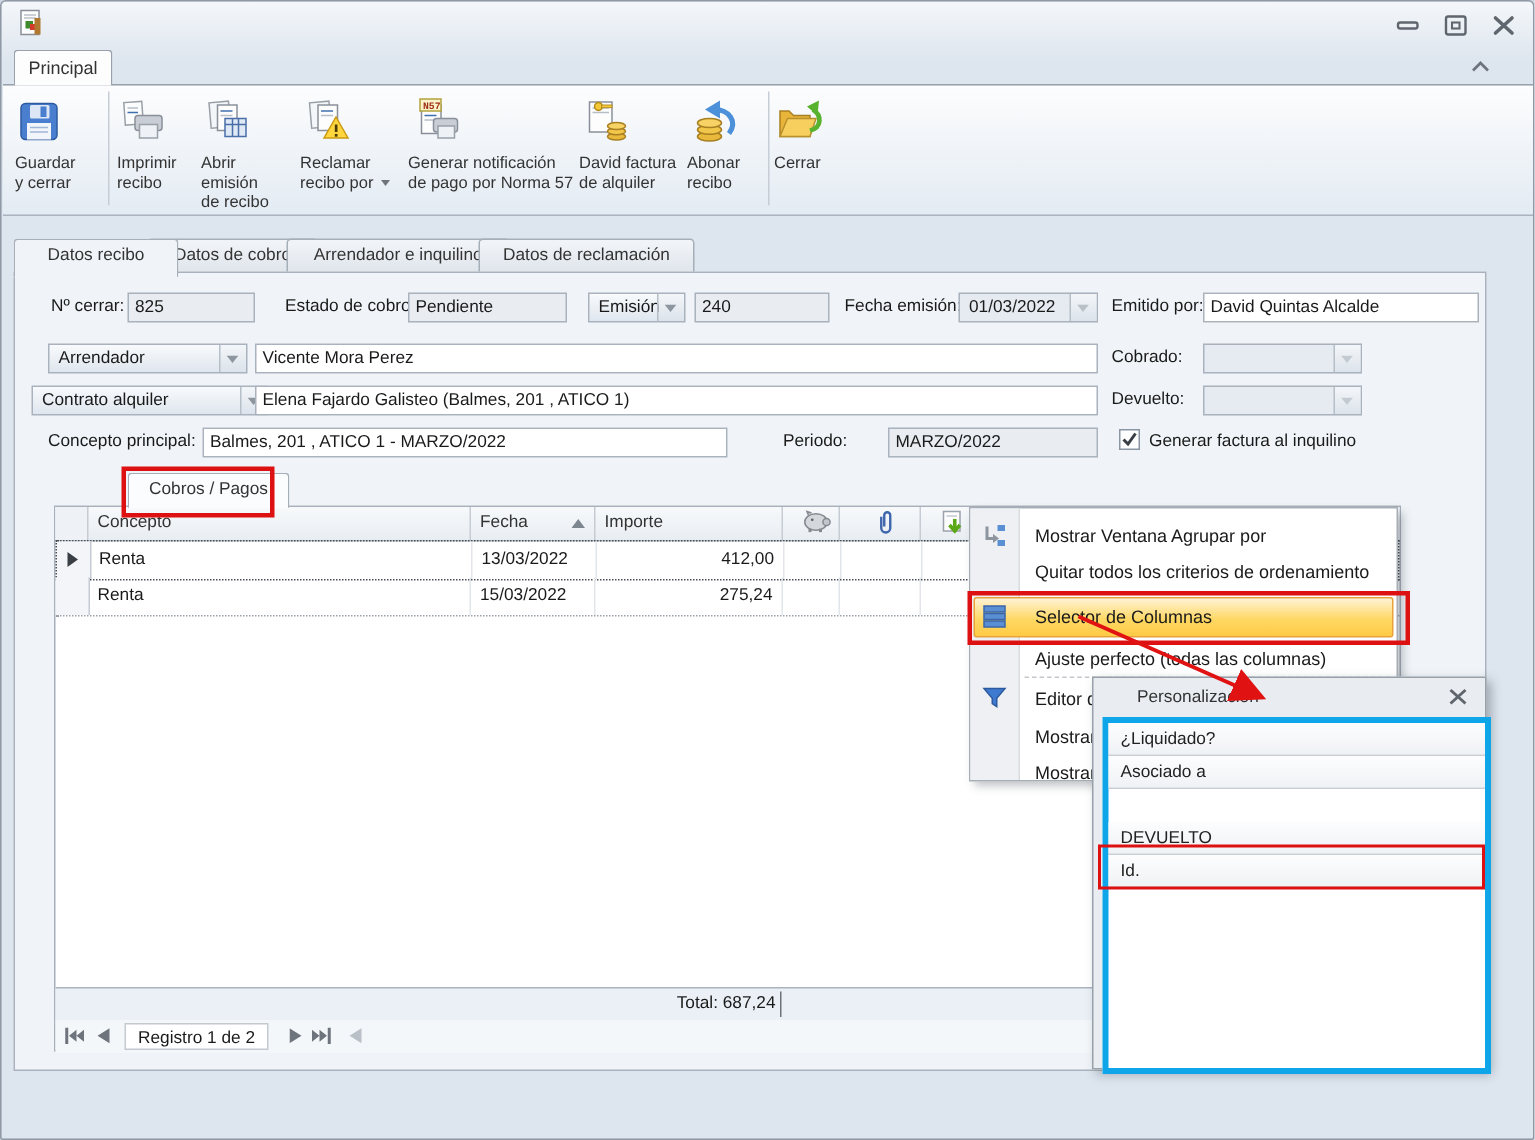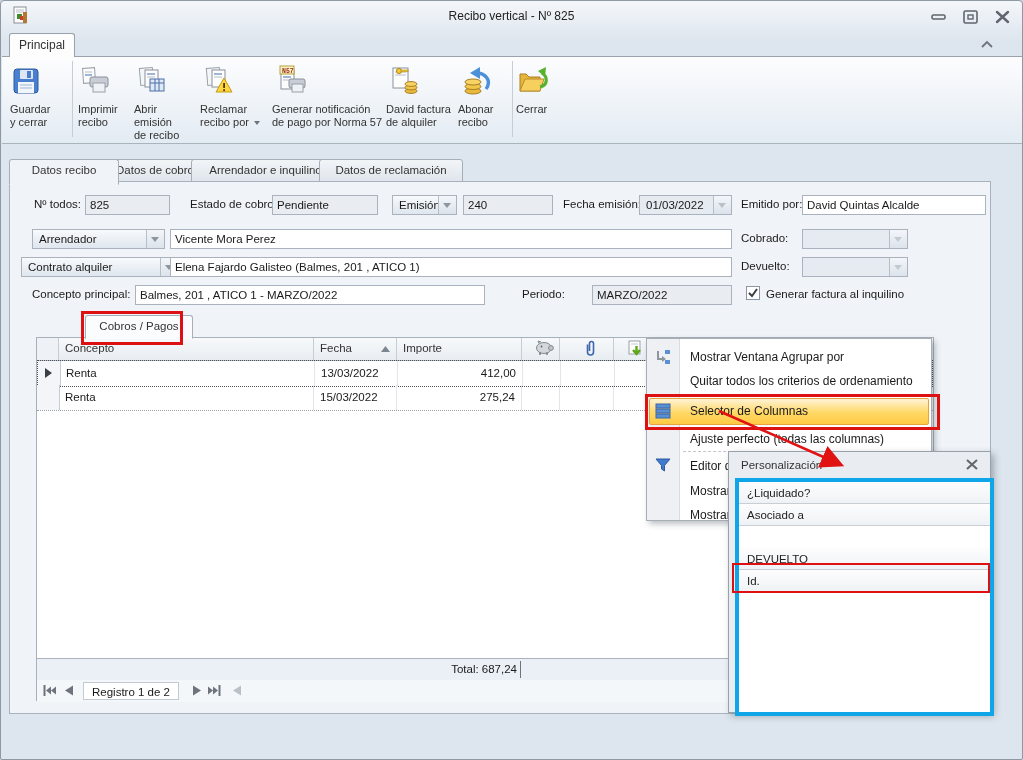--- a/index.html
+++ b/index.html
@@ -68,21 +68,21 @@
     border-right:1px solid #d8dbdf;}
   .mitem{position:absolute;left:0;right:0;height:24px;font-size:12px;color:#1a1a1a;}
   .mitem .mlabel{position:absolute;left:43px;top:5px;white-space:nowrap;text-align:right;}
   .mitem .micon{position:absolute;left:7px;top:3px;}
   .msep{position:absolute;left:36px;right:4px;height:0;border-top:1px dashed #c3c7cc;}
   .mhl{position:absolute;left:2px;right:2px;top:0;height:25px;border:1px solid #e8a33d;border-radius:2px;
     background:linear-gradient(#fff3d6,#ffd865 55%,#ffca45);}
   
   .custom{left:727px;top:450px;width:263px;height:262px;background:#e9edf2;
     border:1px solid #98a0aa;box-shadow:3px 3px 7px rgba(60,70,80,.4);z-index:30;}
-  .custom-title{position:absolute;left:12px;top:7px;font-size:11.5px;color:#333;}
+  .custom-title{position:absolute;left:29px;top:7px;font-size:11.5px;color:#333;}
   .custom-list{position:absolute;left:6px;top:26px;width:251px;height:230px;background:#fff;
     border:4px solid #0ea5e9;}
   .citem{position:absolute;left:0;right:0;height:22px;background:linear-gradient(#fdfdfe,#eff2f5);
     border-bottom:1px solid #c9ced5;font-size:11.5px;color:#222;padding:5px 0 0 8px;box-sizing:border-box;}
   .redbox{position:absolute;border:3px solid #dd1111;z-index:40;pointer-events:none;}
   .redbox2{position:absolute;border:2px solid #dd1111;z-index:40;pointer-events:none;}
   .annot{z-index:50;pointer-events:none;}
 </style>
 </head>
 <body>
@@ -93,21 +93,20 @@
     <span class="abs" style="left:10px;top:5px">
       <svg width="20" height="20">
           <rect x="3" y="1" width="12" height="16" fill="#fdfdfd" stroke="#8a9099"></rect>
           <line x1="5" y1="4" x2="13" y2="4" stroke="#b9c0c8"></line>
           <line x1="5" y1="6" x2="13" y2="6" stroke="#b9c0c8"></line>
           <rect x="6" y="8" width="5" height="5" fill="#3f8a2c"></rect>
           <rect x="9" y="10" width="5" height="4" fill="#d43a2a"></rect>
           <rect x="12" y="6" width="4" height="11" fill="#b07830"></rect>
         </svg>
     </span>
-    <div class="abs title-text">Recibo vertical - Nº 825</div>
     <span class="abs winbtn" style="left:928px">
       <svg width="20" height="14">
           <rect x="3" y="5" width="13" height="4" rx="1.5" fill="none" stroke="#60666e" stroke-width="1.6"></rect>
         </svg>
     </span>
     <span class="abs winbtn" style="left:960px">
       <svg width="20" height="14">
           <rect x="3" y="1" width="13" height="12" rx="1.5" fill="none" stroke="#60666e" stroke-width="1.6"></rect>
           <rect x="7" y="5" width="5" height="4" fill="none" stroke="#60666e" stroke-width="1.4"></rect>
         </svg>
@@ -260,21 +259,21 @@
     </div>
   </div>
 
   <div class="tab active" style="left:8px;width:88px">Datos recibo</div>
   <div class="tab" style="left:97px;width:92px">Datos de cobro</div>
   <div class="tab" style="left:190px;width:127px">Arrendador e inquilino</div>
   <div class="tab" style="left:318px;width:122px">Datos de reclamación</div>
 
   <div class="abs main-panel">
 
-    <span class="lbl" style="left:24px;top:16px">Nº todos:</span>
+    <span class="lbl" style="left:24px;top:16px">Nº cerrar:</span>
     <div class="fld" style="left:75px;top:13px;width:85px">825</div>
     <span class="lbl" style="left:180px;top:16px">Estado de cobro:</span>
     <div class="fld" style="left:262px;top:13px;width:106px">Pendiente</div>
     <div class="combo" style="left:382px;top:13px;width:65px">
       <span>Emisión</span>
       <span class="arr">
           <svg width="9" height="6">
             <path d="M0 0 L8 0 L4 5 Z" fill="#8d959f"></path>
           </svg>
         </span>

